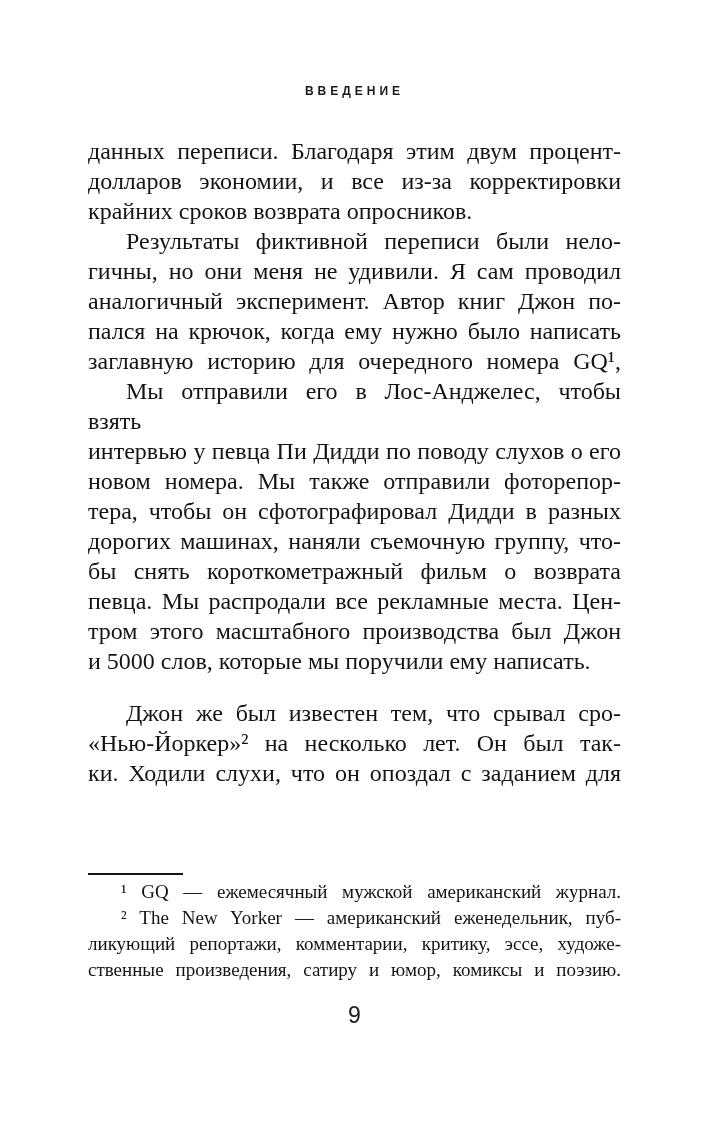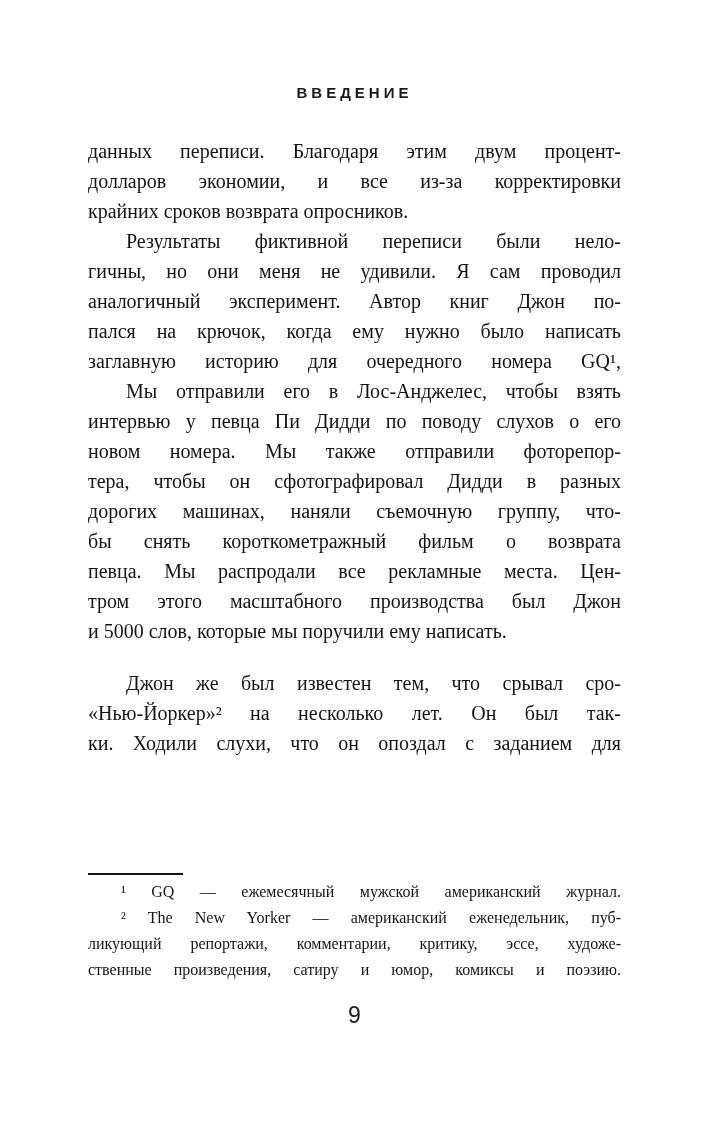--- a/index.html
+++ b/index.html
@@ -12,31 +12,31 @@
     font-family: "Liberation Serif", serif;
     overflow: hidden;
   }
   .running-header {
     position: absolute;
     top: 84px;
     left: 0;
     width: 100%;
     text-align: center;
     font-family: "Liberation Sans", sans-serif;
-    font-size: 15px;
+    font-size: 12px;
     font-weight: 600;
     letter-spacing: 4px;
     color: #1a1a1a;
   }
   .body-text {
     position: absolute;
     left: 88px;
     top: 136px;
     width: 533px;
-    font-size: 20px;
+    font-size: 24px;
     line-height: 30px;
   }
   .line {
     text-align: justify;
     text-align-last: justify;
     white-space: normal;
   }
   .line.last { text-align-last: left; }
   .para.indent .line:first-child { text-indent: 38px; }
   .para.gap { margin-top: 22px; }
@@ -46,21 +46,21 @@
     top: 873px;
     width: 95px;
     height: 2px;
     background: #141414;
   }
   .footnotes {
     position: absolute;
     left: 88px;
     top: 879px;
     width: 533px;
-    font-size: 16px;
+    font-size: 19px;
     line-height: 26px;
   }
   .footnotes .para.indent .line:first-child { text-indent: 33px; }
   .page-number {
     position: absolute;
     top: 1002px;
     left: 0;
     width: 100%;
     text-align: center;
     font-family: "Liberation Sans", sans-serif;

